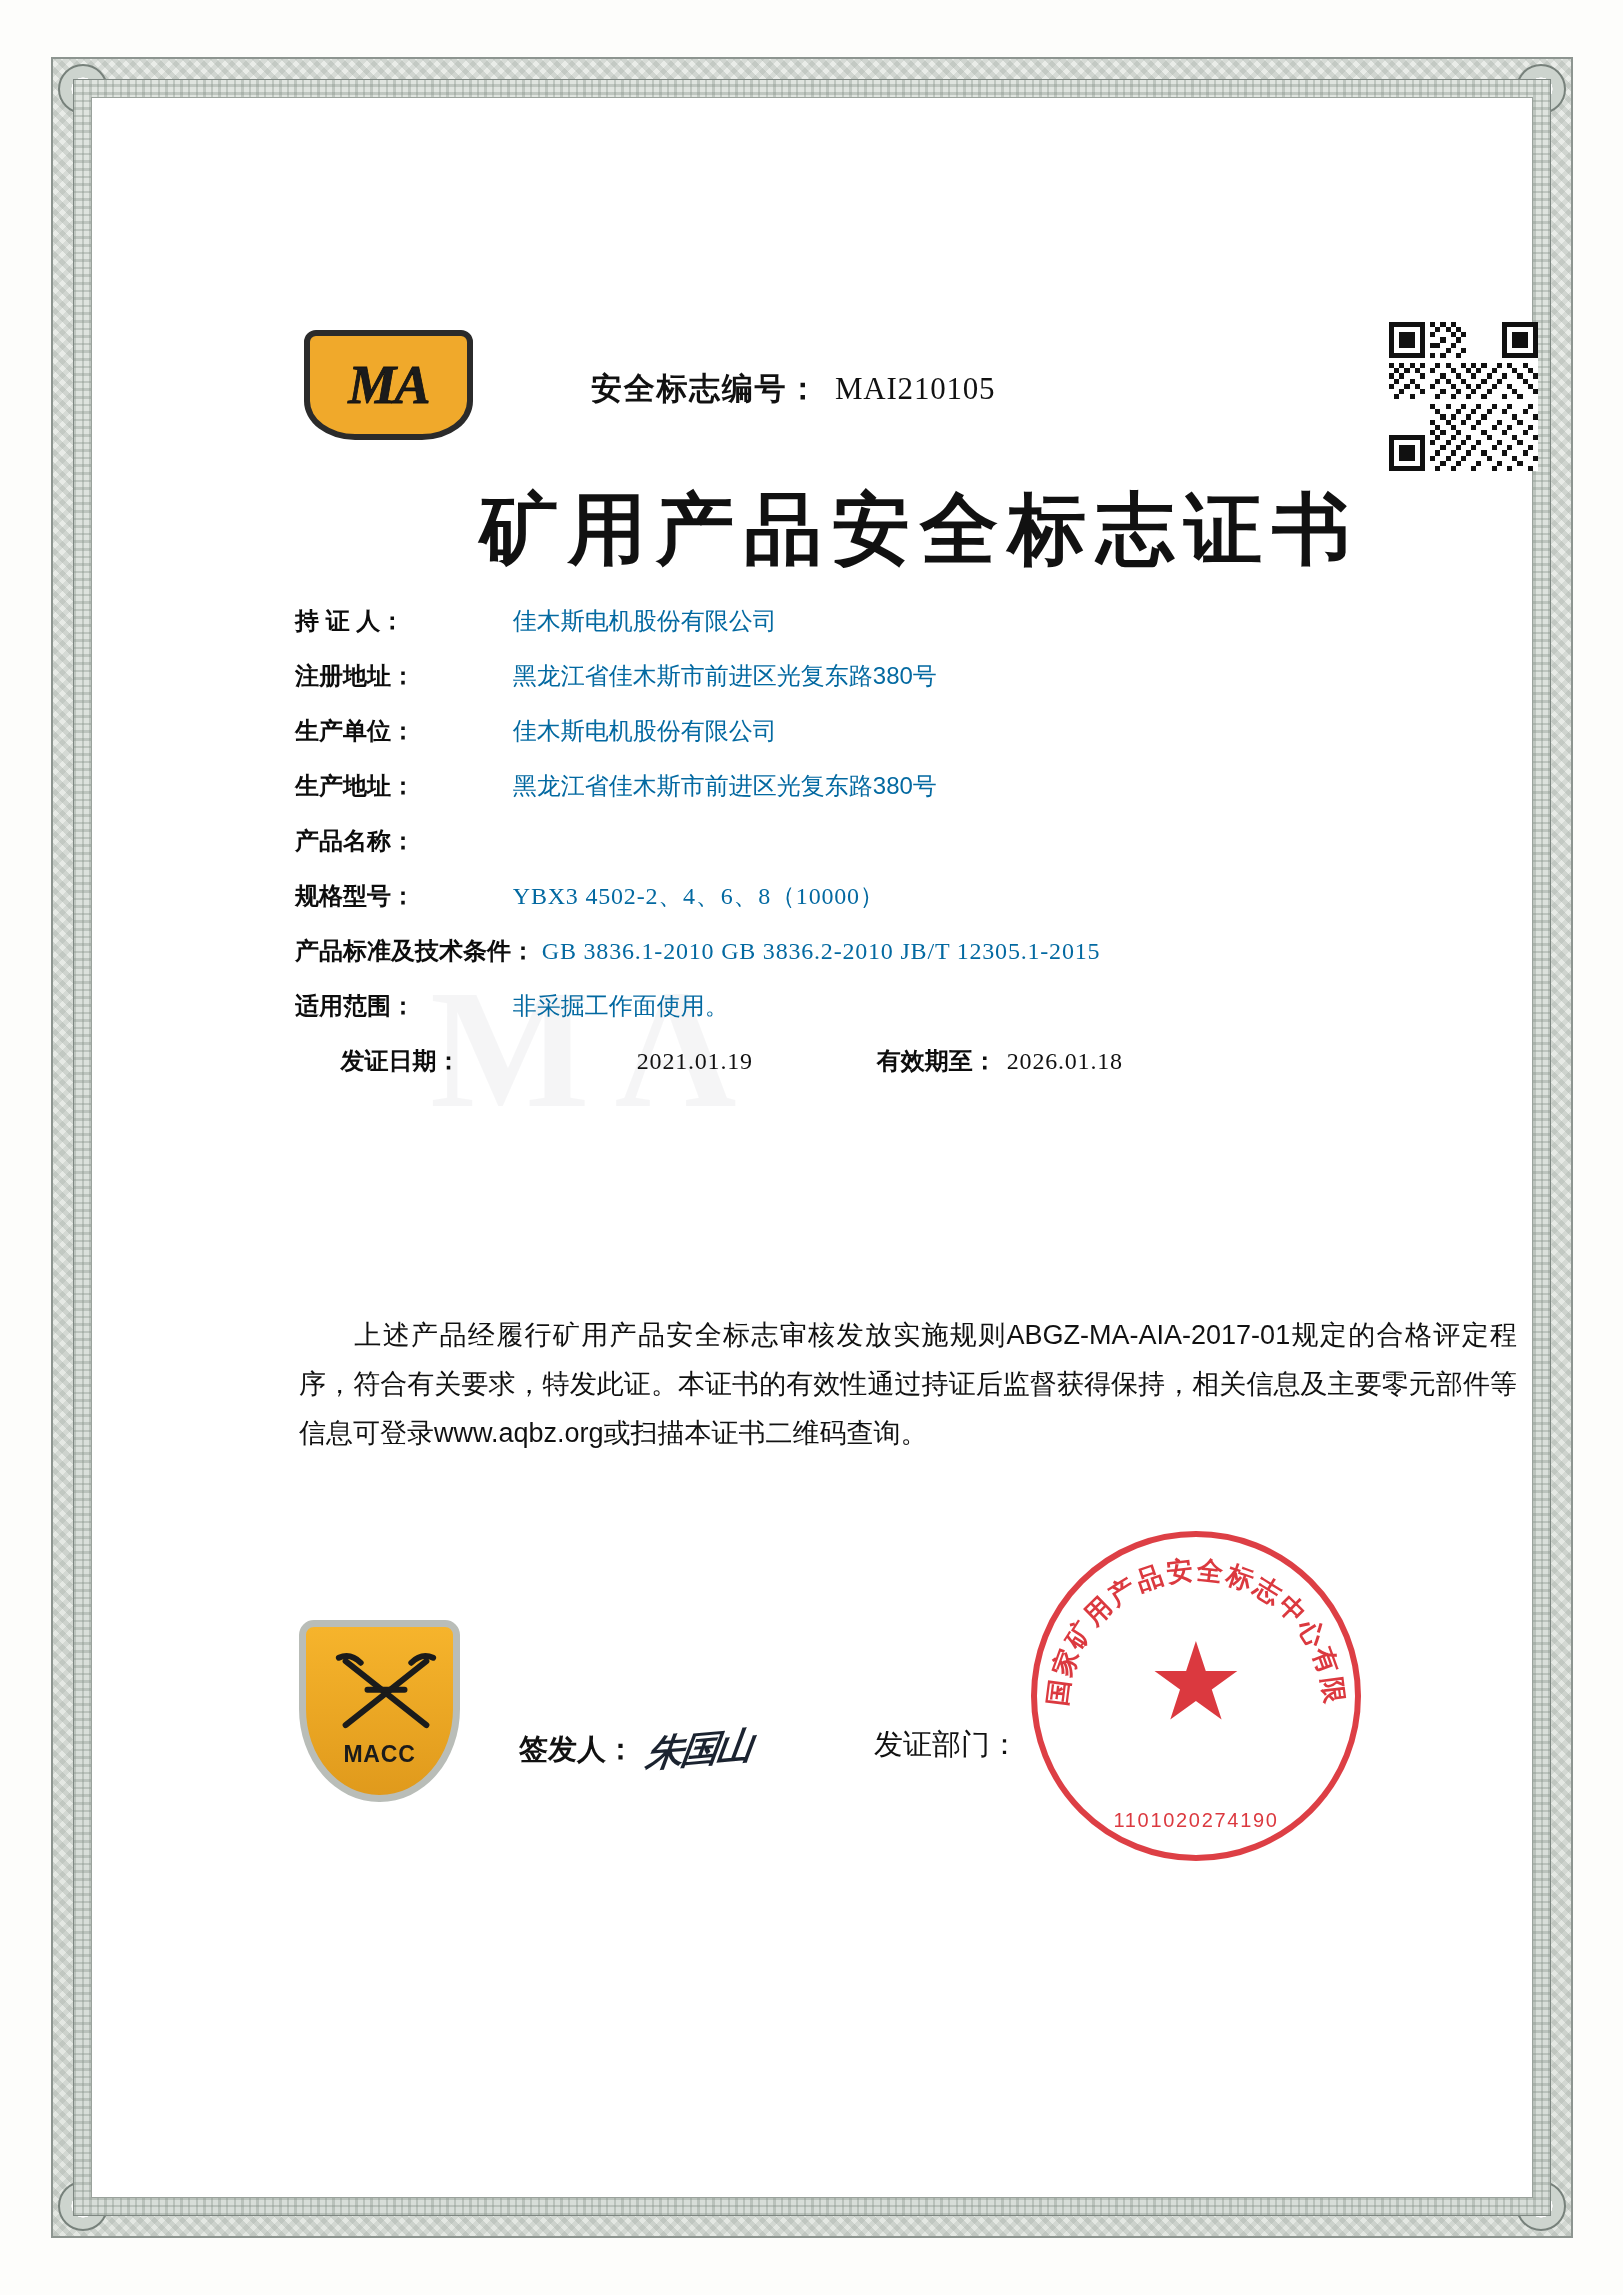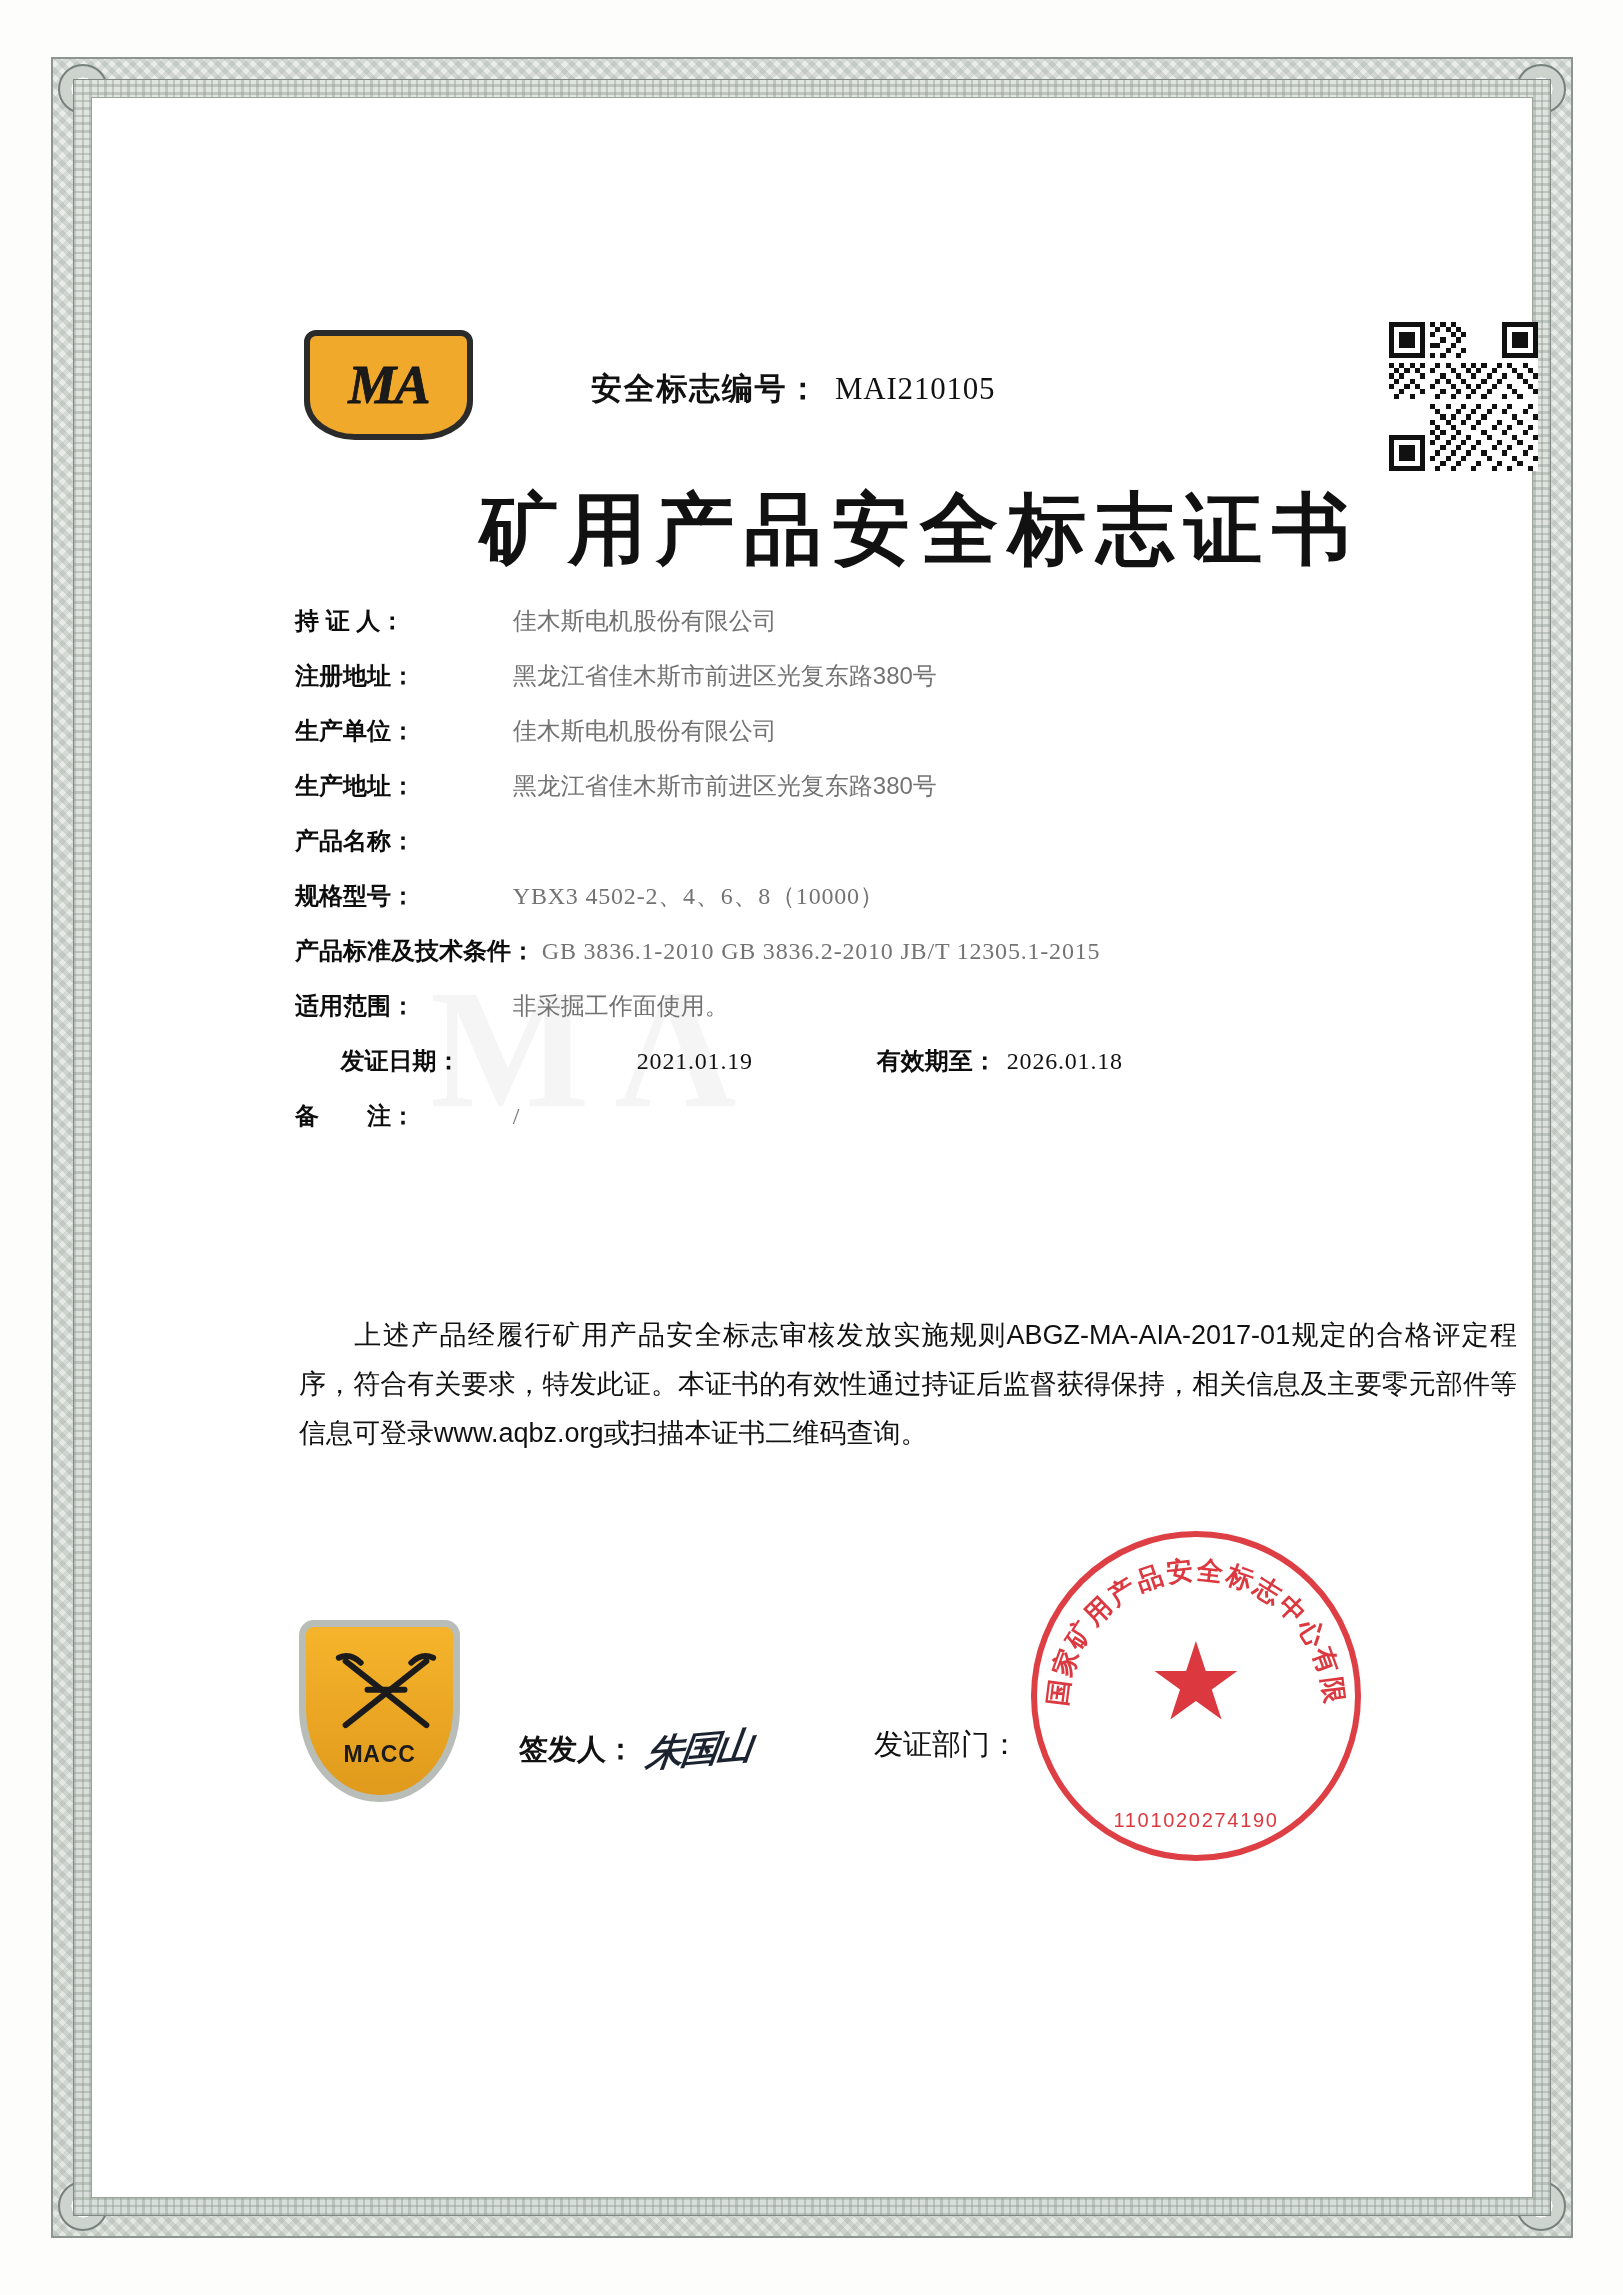--- a/index.html
+++ b/index.html
@@ -151,21 +151,21 @@
   .row .k {
     font-family: "Liberation Sans", sans-serif;
     font-weight: 600;
     color: #0d0d0d;
     white-space: nowrap;
   }
   .row .k.w-fixed { width: 211px; display: inline-block; }
   .row .v {
     font-family: "Liberation Sans", sans-serif;
     margin-left: 6.8px;
-    color: #737373;
+    color: #0369a1;
     white-space: nowrap;
   }
   .row .v.serif { font-family: "Liberation Serif", serif; letter-spacing: 0.8px; }
 
   .row-dates { display: flex; align-items: baseline; text-align: center; }
   .row-dates .k { font-family: "Liberation Sans", sans-serif; font-weight: 600; }
   .row-dates .date-a { width: 211px; display:inline-block; }
   .row-dates .v1 { font-family: "Liberation Serif", serif; margin-left: 6.8px; width: 364px; display:inline-block; letter-spacing:0.8px;}
   .row-dates .v2 { font-family: "Liberation Serif", serif; margin-left: 10px; letter-spacing:0.8px;}
 
@@ -551,24 +551,20 @@
               <span class="v">非采掘工作面使用。</span>
             </div>
 
             <div class="row row-dates">
               <span class="k date-a">发证日期：</span>
               <span class="v1">2021.01.19</span>
               <span class="k">有效期至：</span>
               <span class="v2">2026.01.18</span>
             </div>
 
-            <div class="row">
-              <span class="k w-fixed">备　　注：</span>
-              <span class="v serif">/</span>
-            </div>
 
           </div>
 
           <div class="para">
             <span class="indent"></span><span>上述产品经履行矿用产品安全标志审核发放实施规则ABGZ-MA-AIA-2017-01规定的合格评定程序，符合有关要求，特发此证。本证书的有效性通过持证后监督获得保持，相关信息及主要零元部件等信息可登录www.aqbz.org或扫描本证书二维码查询。</span>
           </div>
 
           <div class="macc">
             <div class="macc-shield">
               <svg class="macc-pick" viewBox="0 0 132 95">

